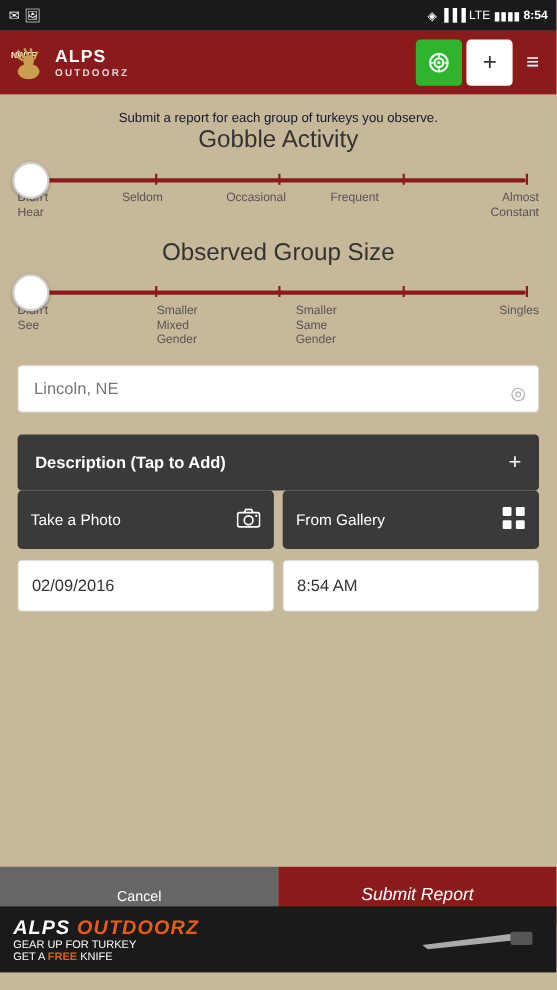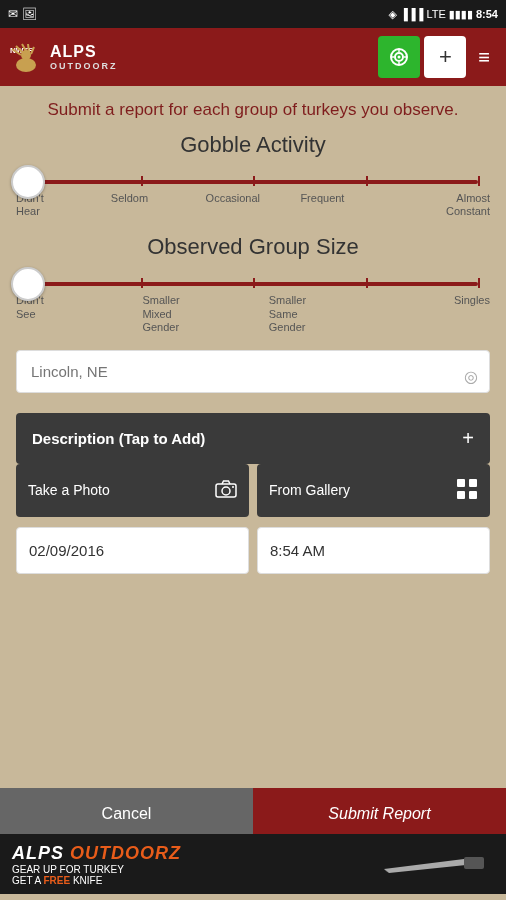--- a/index.html
+++ b/index.html
@@ -86,23 +86,22 @@
       background: transparent;
       border: none;
       color: white;
       font-size: 20px;
       cursor: pointer;
       padding: 8px;
     }
 
     .submit-text {
       text-align: center;
-      font-size: 17px;
-      color: #7f1d1d;
-      margin-bottom: 12px;
+      font-size: 12px;
+      color: #0f172a;
     }
 
     
     .slider-section {
       margin-bottom: 16px;
     }
     .slider-title {
       text-align: center;
       font-size: 22px;
       color: #333;
@@ -238,21 +237,21 @@
       position: absolute;
       bottom: 60px;
       left: 0; right: 0;
       height: 52px;
     }
     .btn-cancel {
       flex: 1;
       background: #666;
       border: none;
       color: white;
-      font-size: 16px;
+      font-size: 13px;
       cursor: pointer;
     }
     .btn-submit {
       flex: 1;
       background: #8b1a1a;
       border: none;
       color: white;
       font-size: 16px;
       cursor: pointer;
       font-weight: 500;
@@ -424,21 +423,21 @@
     <div class="datetime-field">8:54 AM</div>
   </div>
 
 </div>
 
 <div class="bottom-buttons">
   <button class="btn-cancel">Cancel</button>
   <button class="btn-submit">Submit Report</button>
 </div>
 
-<div class="alps-banner" style="bottom:6px;height:60px;">
+<div class="alps-banner" style="bottom:16px;height:60px;">
   <div style="display:flex;flex-direction:column;">
     <span style="color:white;font-size:18px;font-weight:900;font-style:italic;letter-spacing:1px;">
       ALPS <span style="color:#e85c1a;">OUTDOORZ</span>
     </span>
     <span style="color:white;font-size:10px;">
       GEAR UP FOR TURKEY<br>GET A <span style="color:#e85c1a;font-weight:bold;">FREE</span> KNIFE
     </span>
   </div>
 
   <div style="margin-left:auto;display:flex;align-items:center;">

